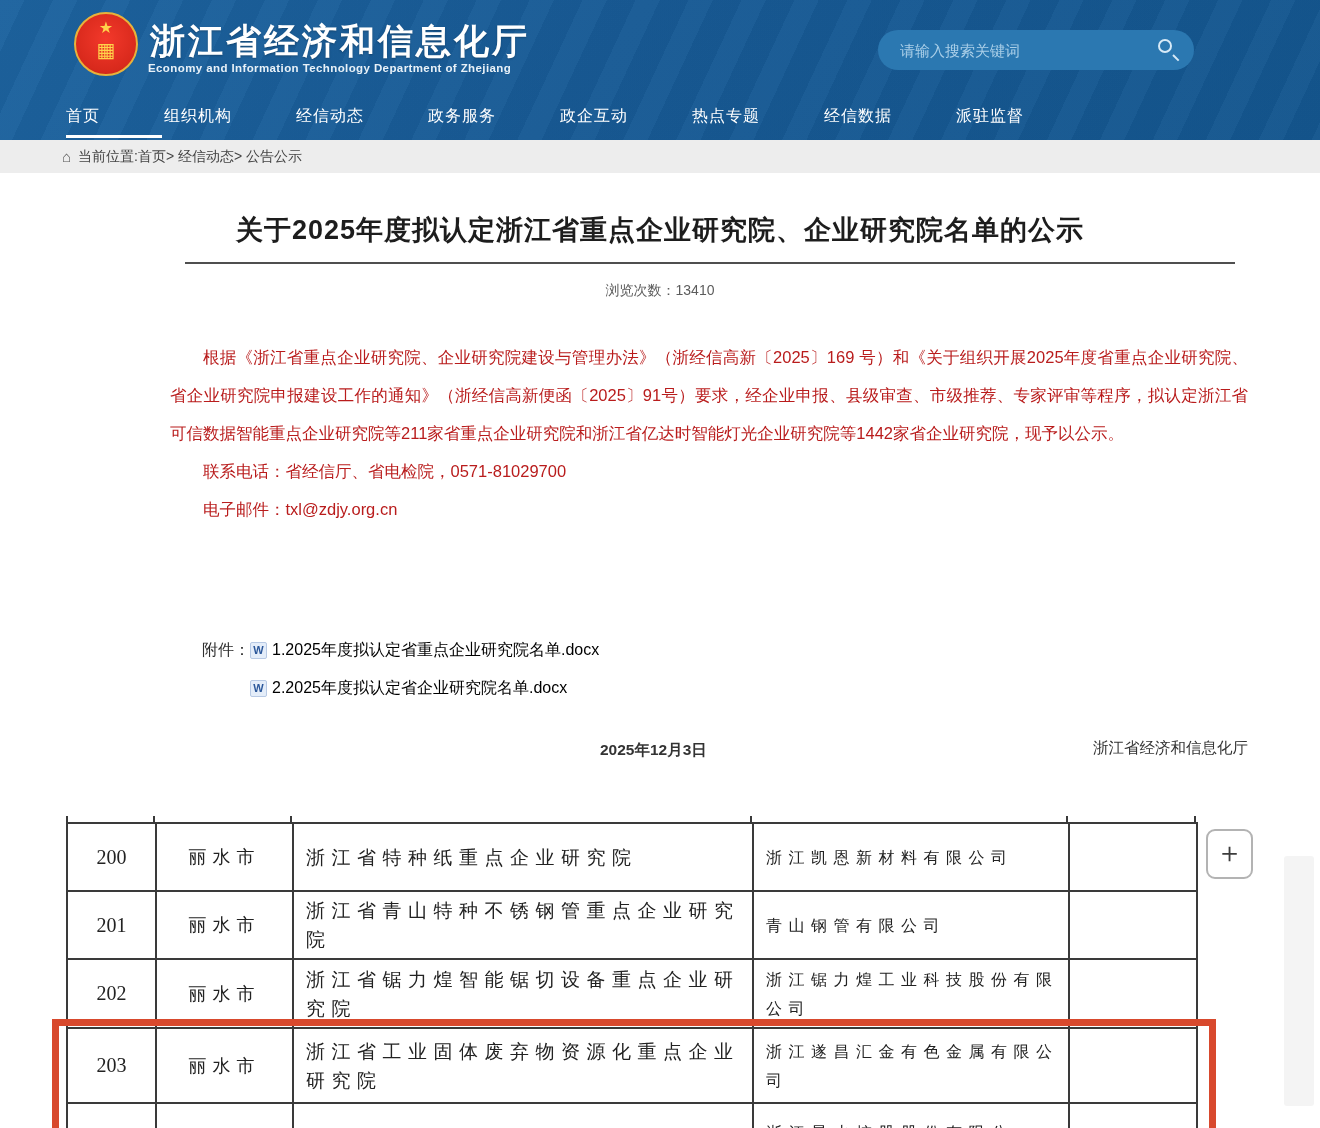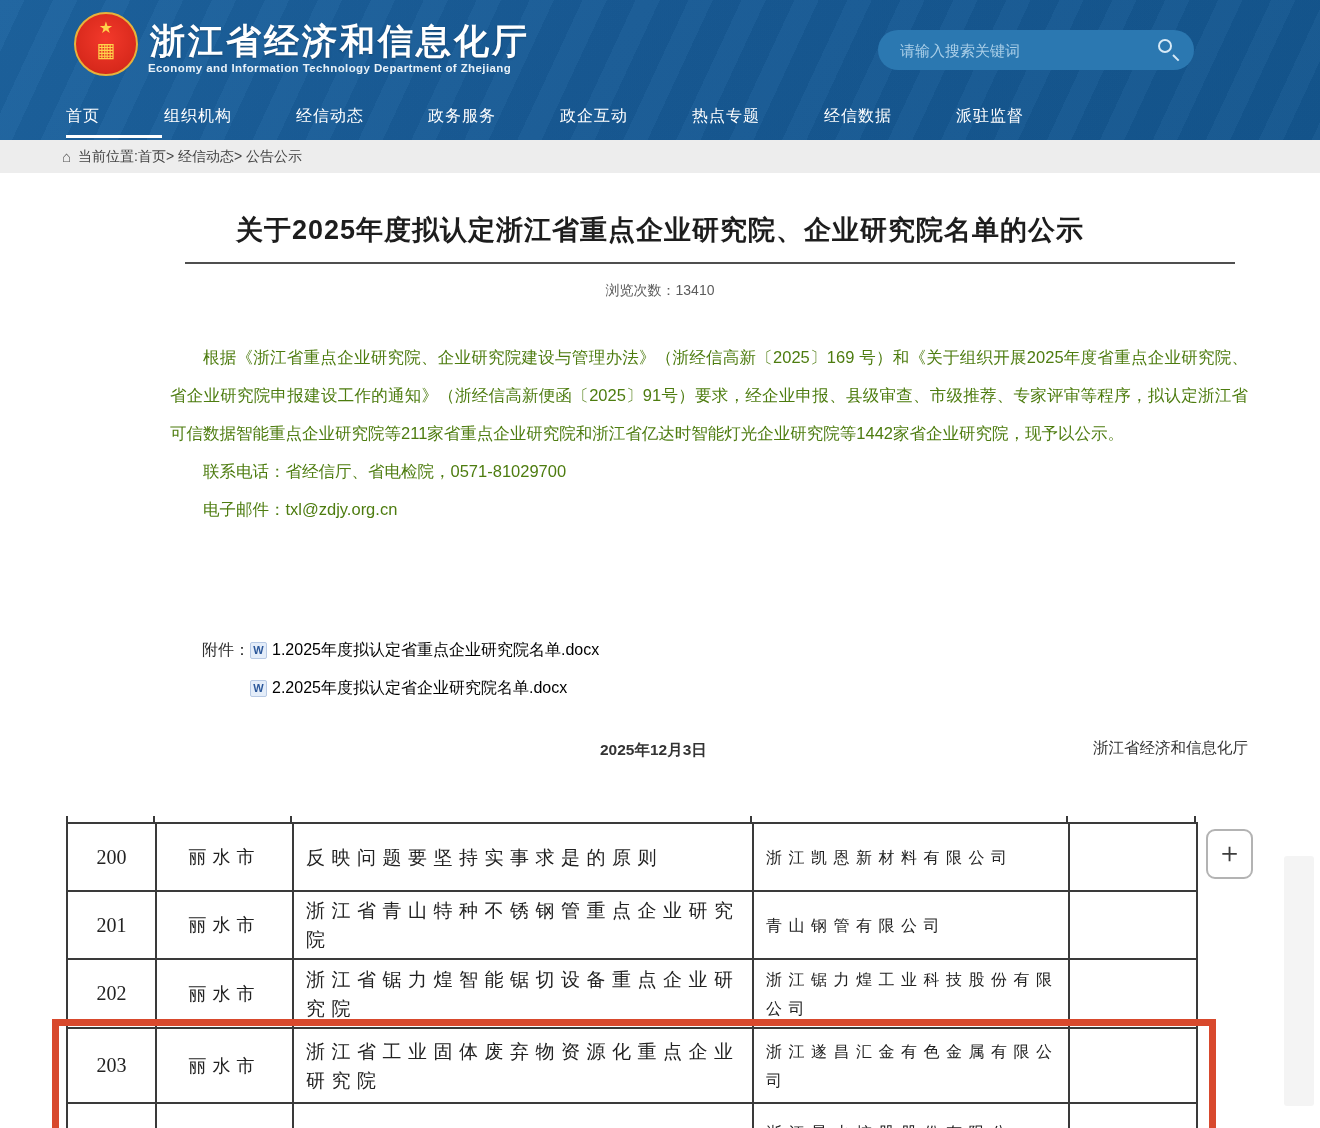--- a/index.html
+++ b/index.html
@@ -48,21 +48,21 @@
     color:#444; font-size:14px; }
   .home-ico { font-size:15px; color:#555; margin-right:7px; }
 
   
   .doc-title { position:absolute; left:110px; top:212px; width:1100px; text-align:center;
     color:#1d1d1d; font-size:27px; font-weight:bold; letter-spacing:1px; }
   .doc-rule { position:absolute; left:185px; top:262px; width:1050px; height:2px; background:#4f4f4f; }
   .views { position:absolute; left:110px; top:282px; width:1100px; text-align:center;
     color:#5c5c5c; font-size:14px; }
   .body-text { position:absolute; left:170px; top:338px; width:1078px;
-    color:#4d7c0f; font-size:16.5px; line-height:38px; text-align:justify; }
+    color:#b91c1c; font-size:16.5px; line-height:38px; text-align:justify; }
   .body-text p { text-indent:2em; }
   .attach-block { position:absolute; left:170px; top:632px; width:900px;
     color:#2e2e2e; font-size:16px; line-height:36px; }
   .attach-row { display:flex; align-items:center; }
   .attach-row + .attach-row { margin-top:2px; }
   .attach-label { margin-left:2em; }
   .attach-indent { margin-left:calc(2em + 48px); }
   .w-ico { display:inline-block; width:17px; height:17px; margin-right:5px; flex:0 0 auto;
     background:#e4edf9; border:1px solid #b7c9e4; border-radius:2px; color:#2b579a;
     font-size:11px; font-weight:bold; line-height:15px; text-align:center; }
@@ -165,21 +165,21 @@
     <div class="stub" style="left:87px"></div>
     <div class="stub" style="left:224px"></div>
     <div class="stub" style="left:684px"></div>
     <div class="stub" style="left:1000px"></div>
     <div class="stub" style="left:1128px"></div>
     <table class="pub">
       <tbody id="tbody">
           <tr style="height: 68px;">
             <td class="c-no">200</td>
             <td class="c-city">丽水市</td>
-            <td class="c-inst">反映问题要坚持实事求是的原则</td>
+            <td class="c-inst">浙江省特种纸重点企业研究院</td>
             <td class="c-comp">浙江凯恩新材料有限公司</td>
             <td class="c-extra"></td>
           </tr>
           <tr style="height: 68px;">
             <td class="c-no">201</td>
             <td class="c-city">丽水市</td>
             <td class="c-inst">浙江省青山特种不锈钢管重点企业研究院</td>
             <td class="c-comp">青山钢管有限公司</td>
             <td class="c-extra"></td>
           </tr>

